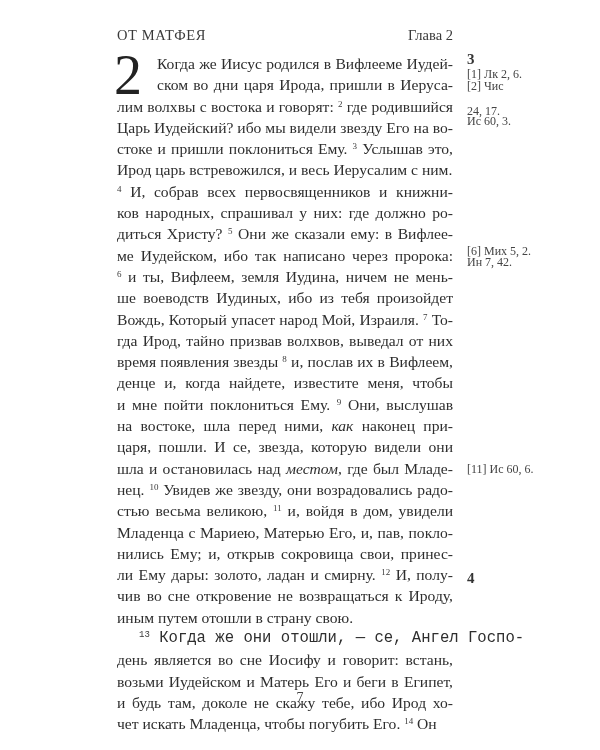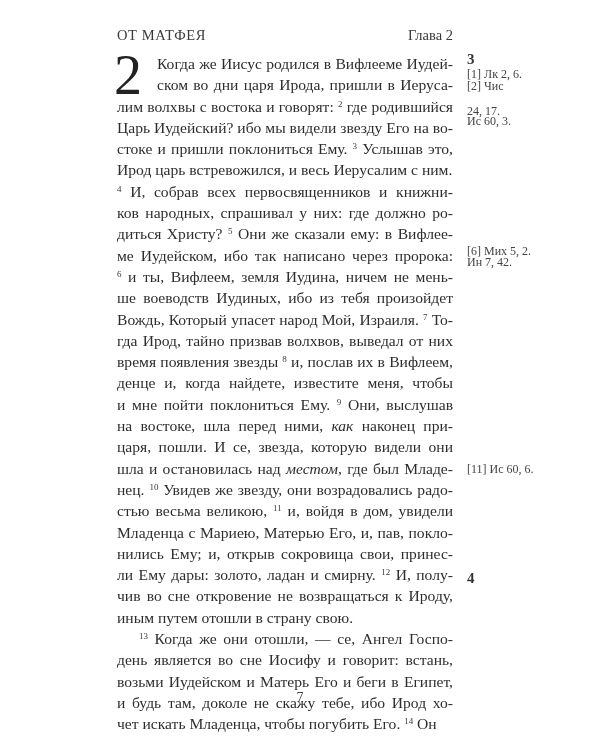--- a/index.html
+++ b/index.html
@@ -10,21 +10,21 @@
   .running-head { position: absolute; top: 27px; left: 117px; width: 336px; height: 20px;
                   font-family: "Liberation Serif", serif; font-size: 14.5px; color: #3a3a3a; }
   .running-head .book { position: absolute; left: 0; top: 0; letter-spacing: 0.6px; }
   .running-head .chapter { position: absolute; right: 0; top: 0; text-align: center; }
 
   .body { position: absolute; left: 117px; top: 53px; width: 336px; }
   .line { height: 21.3px; line-height: 21.3px; font-size: 15.6px; white-space: nowrap;
           font-family: "Liberation Serif", serif; color: #2e2e2e; position: relative; }
   .line.justify { text-align: justify; text-align-last: justify; }
   .line.last { text-align: center; text-align-last: left; }
-  .line.indent { padding-left: 22px; box-sizing: border-box; }
+  .line.indent { padding-left: 22px; box-sizing: border-box; font-family: Liberation Mono, monospace; }
   .line.dc { padding-left: 40px; box-sizing: border-box; }
   .vn { font-size: 9px; vertical-align: 5px; line-height: 0; color: #3a3a3a; }
   i { font-style: italic; }
 
   .dropcap { position: absolute; left: 114px; top: 47px; font-family: "Liberation Serif", serif;
              font-size: 56px; line-height: 56px; color: #222; }
 
   .margin-notes { position: absolute; left: 467px; top: 53px; width: 110px;
                   font-family: "Liberation Serif", serif; color: #444; }
   .note { position: absolute; left: 0; font-size: 12px; line-height: 11px; }

